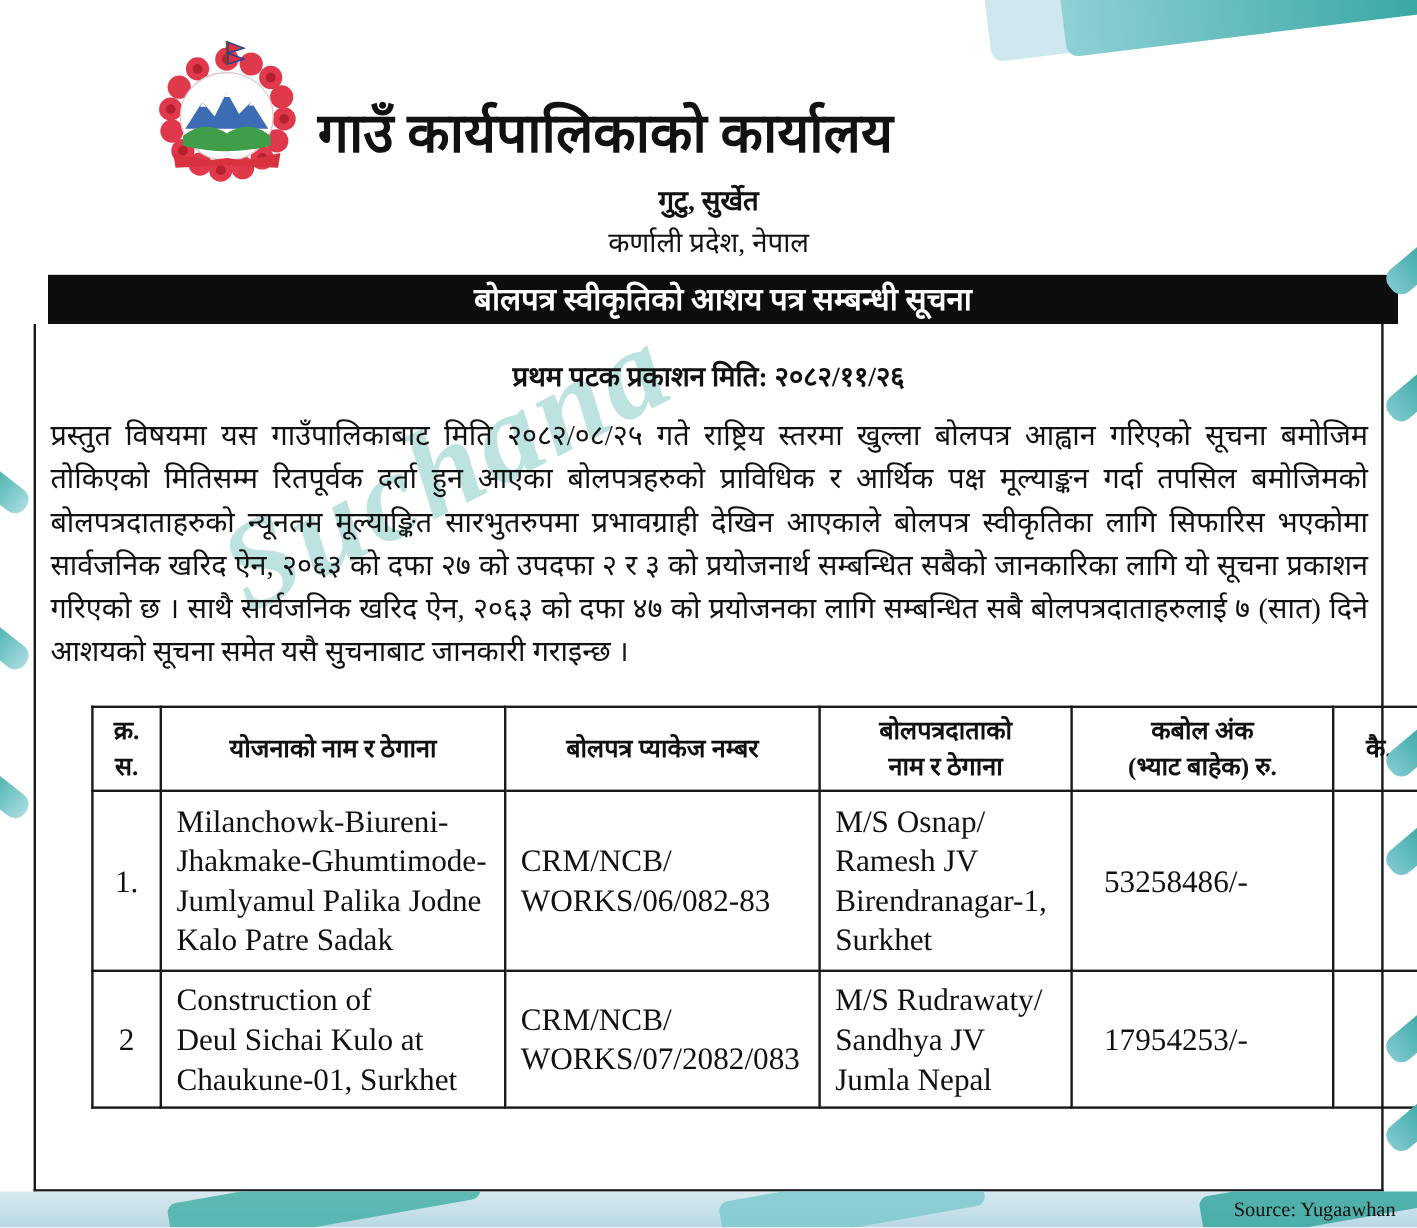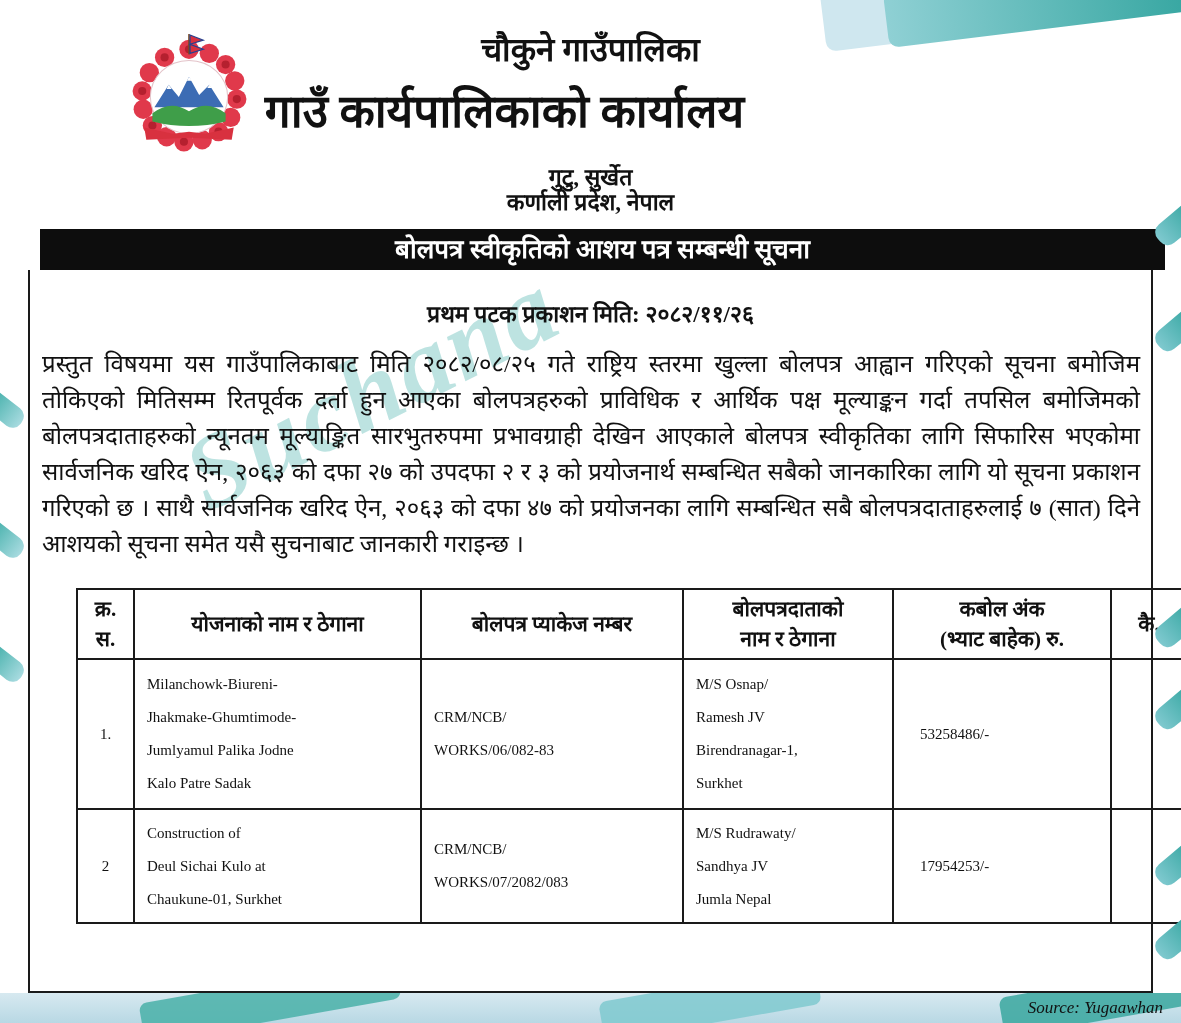--- a/index.html
+++ b/index.html
@@ -19,60 +19,60 @@
 
   
   .watermark { position:absolute; left:170px; top:330px; z-index:1;
     font-size:104px; font-weight:bold; font-style:italic; letter-spacing:3px;
     color:rgba(36,162,156,0.30); transform:rotate(-27deg); white-space:nowrap; }
 
   
   .emblem { position:absolute; left:128px; top:32px; width:122px; height:122px; z-index:3; }
   .t1 { position:absolute; left:0; top:26px; width:1181px; text-align:center; font-size:33px; font-weight:bold; z-index:2; }
   .t2 { position:absolute; left:0; top:78px; width:1009px; text-align:center; font-size:46px; font-weight:bold; z-index:2; }
-  .t3 { position:absolute; left:0; top:160px; width:1181px; text-align:center; font-size:23px; font-weight:bold; z-index:2; }
-  .t4 { position:absolute; left:0; top:185px; width:1181px; text-align:center; font-size:23px; font-weight:bold; z-index:2; }
+  .t3 { position:absolute; left:0; top:150px; width:1181px; text-align:center; font-size:23px; font-weight:bold; z-index:2; }
+  .t4 { position:absolute; left:0; top:185px; width:1181px; text-align:center; font-size:23px; font-weight:normal; z-index:2; }
 
   .banner { position:absolute; left:12px; top:229px; width:1125px; height:41px; background:#0d0d0d;
     color:#fff; text-align:center; line-height:41px; font-size:26px; font-weight:bold; z-index:2;margin-left:28px; }
 
   .frame { position:absolute; left:28px; top:270px; width:1125px; height:723px;
     border:2px solid #1a1a1a; border-top:none; z-index:2; }
 
   .pubdate { position:absolute; left:0; top:297px; width:1181px; text-align:center;
     font-size:23px; font-weight:bold; z-index:2; }
 
   .bodytext { position:absolute; left:42px; top:346px; width:1098px; z-index:2;
     font-size:24px; line-height:36px; text-align:justify; }
 
   
   .tblwrap { position:absolute; left:36px; top:588px; width:1110px; z-index:2; }
   table { border-collapse:collapse; table-layout:fixed; width:1110px;margin-left:40px; }
   th, td { border:2px solid #1a1a1a; vertical-align:middle; white-space:pre-line;
-    font-size:15px; line-height:33px; padding:4px 8px; }
+    font-size:26px; line-height:33px; padding:4px 8px; }
   th { font-size:21px; font-weight:bold; text-align:center; line-height:30px; }
   thead tr { height:64px; }
   tr.r1 { height:150px; } tr.r2 { height:114px; }
   td.c-sn { text-align:center; }
   td.c-left { text-align:left; padding-left:12px; }
   td.c-amount { text-align:left; padding-left:26px; }
 
   .signature { position:absolute; top:938px; right:118px; z-index:2;
     font-size:24px; font-weight:bold; text-align:right; }
 
   
   .band { position:absolute; left:0; top:993px; width:1181px; height:30px; z-index:4;
     background:linear-gradient(#d7e9f0,#b8d8e4); overflow:hidden; }
   .stripe { position:absolute; height:40px; border-radius:8px; transform:rotate(-10deg); opacity:.85; }
   .s1 { left:140px; top:-12px; width:260px; background:#49b0a8; }
   .s2 { left:600px; top:-10px; width:220px; background:#7fc9cf; }
   .s3 { left:1000px; top:-16px; width:240px; background:#39a79f; }
 
   .source { position:absolute; top:998px; right:18px; z-index:6;
-    font-size:17px; font-style:italic; color:#111; }
+    font-size:17px; color:#111; }
 </style>
 </head>
 <body>
 
 <div class="canvas">
 
   <div class="deco d-tr1"></div>
   <div class="deco d-tr2"></div>
   <div class="deco d-r d-r1"></div>
   <div class="deco d-r d-r2"></div>
@@ -118,21 +118,20 @@
       <ellipse cx="60" cy="64" rx="38" ry="36" fill="#ffffff" stroke="#e3c3c9" stroke-width="1"></ellipse>
       <path d="M26 74 L40 52 L50 64 L60 44 L70 62 L80 52 L94 74 Z" fill="#3c6cb4"></path>
       <path d="M38 56 L40 52 L43 56 Z M58 48 L60 44 L63 48 Z M78 55 L80 52 L83 55 Z" fill="#ffffff"></path>
       <path d="M24 80 Q42 66 60 78 Q78 66 96 80 L96 88 Q60 97 24 88 Z" fill="#3f9e49"></path>
       <path d="M16 94 L44 100 L60 98 L76 100 L104 94 L102 106 L60 104 L18 106 Z" fill="#d8313f"></path>
       <rect x="59.2" y="2" width="1.6" height="20" fill="#7a4a22"></rect>
       <path d="M61 3 L74 8 L61 12 L74 17 L61 21 Z" fill="#d8313f" stroke="#27418f" stroke-width="1.2"></path>
     </svg>
   </div>
 
-  <div class="t1">चौकुने गाउँपालिका</div>
   <div class="t2">गाउँ कार्यपालिकाको कार्यालय</div>
   <div class="t3">गुटु, सुर्खेत</div>
   <div class="t4">कर्णाली प्रदेश, नेपाल</div>
 
   <div class="banner">
     <span>बोलपत्र स्वीकृतिको आशय पत्र सम्बन्धी सूचना</span>
   </div>
 
   <div class="frame"></div>
 

